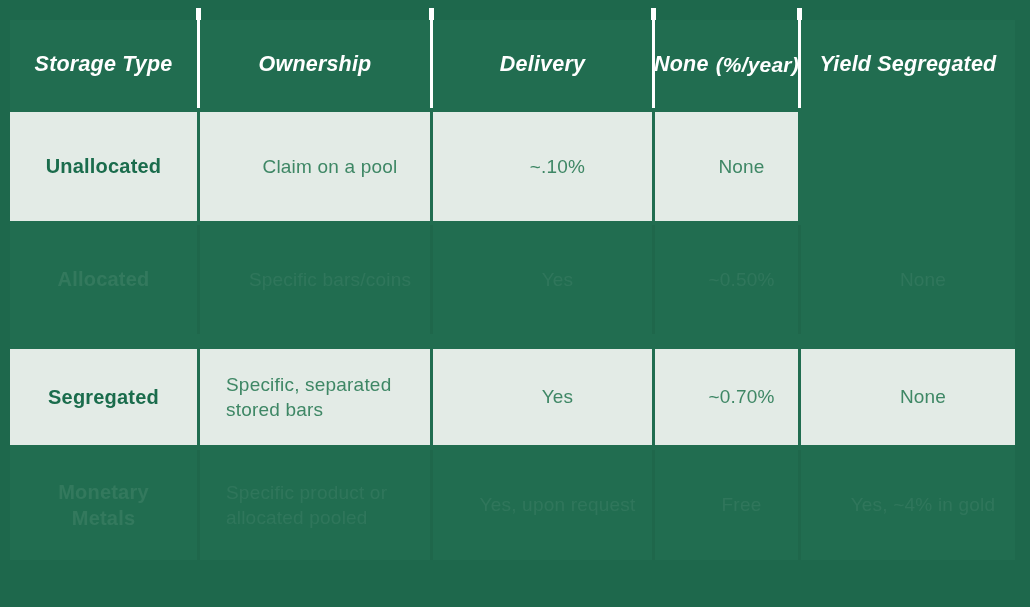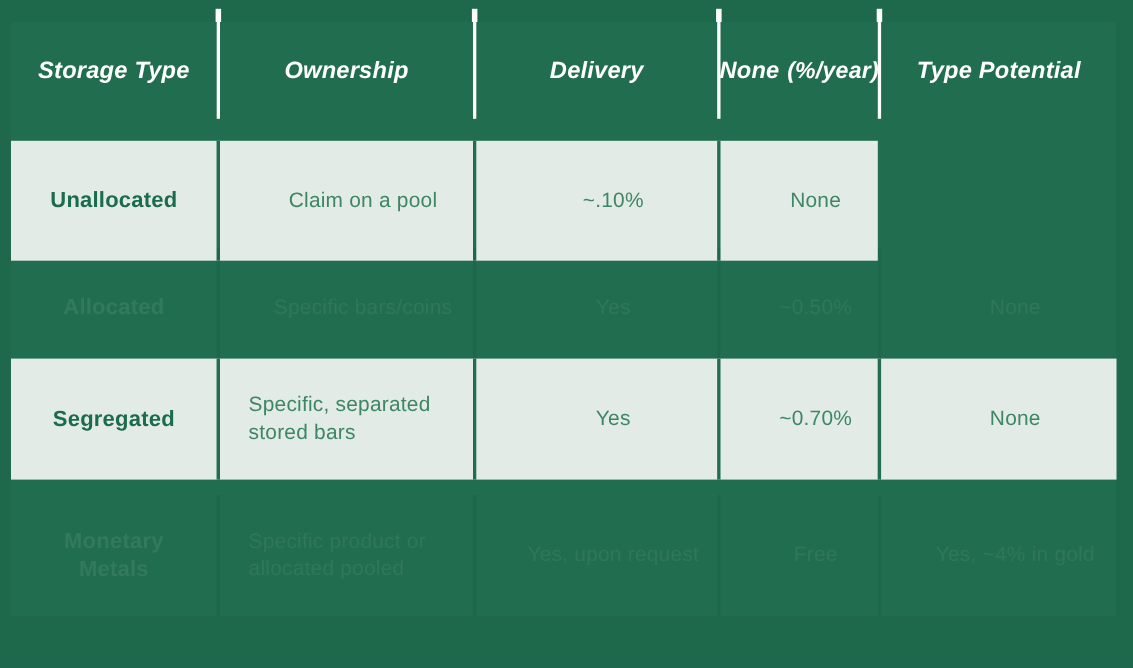--- a/index.html
+++ b/index.html
@@ -33,23 +33,23 @@
     color:var(--headerTxt);font-weight:bold;font-size:21.5px;
     position:relative;letter-spacing:0.2px;
   }
   .hcell + .hcell{border-left:3px solid #ffffff;}
   .hcell + .hcell::before{
     content:"";position:absolute;left:-4px;top:-12px;width:5px;height:12px;
     background:#ffffff;
   }
   .h-sub{font-size:21px;margin-left:7px;padding-top:2px;font-weight:bold;}
   .row{position:absolute;left:10px;width:1005px;height:109px;}
-  .r1{top:128px;}
+  .r1{top:112px;}
   .r2{top:225px;}
-  .r3{top:326px;height:110px;}
+  .r3{top:349px;height:96px;}
   .r4{top:450px;height:110px;}
   .cell{
     display:flex;align-items:center;justify-content:center;
     text-align:center;font-size:19px;color:var(--txt);
     line-height:1.32;letter-spacing:0.2px;padding-left:30px;
   }
   .light .cell{background:var(--cellBg);}
   .light .cell + .cell{border-left:3px solid var(--tableBg);}
   .cell.c1{font-weight:bold;font-size:20px;color:var(--txtBold);padding:0 22px;}
   .cell.left{justify-content:flex-start;text-align:left;padding-left:26px;padding-right:10px;}
@@ -63,21 +63,21 @@
 <div class="table-bg"></div>
 
 <div class="header grid">
   <div class="hcell">Storage Type</div>
   <div class="hcell">Ownership</div>
   <div class="hcell">Delivery</div>
   <div class="hcell">
     <span>None</span>
     <span class="h-sub">(%/year)</span>
   </div>
-  <div class="hcell">Type Potential</div>
+  <div class="hcell">Yield Segregated</div>
 </div>
 
 <div class="row r1 light grid">
   <div class="cell c1">Unallocated</div>
   <div class="cell">Claim on a pool</div>
   <div class="cell">~.10%</div>
   <div class="cell">None</div>
 </div>
 
 <div class="row r2 faint grid">

